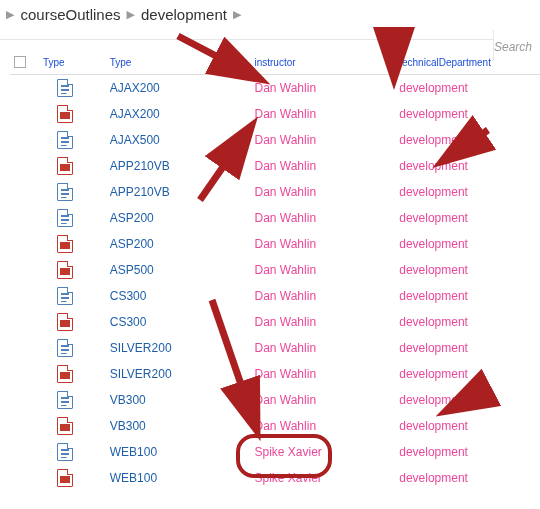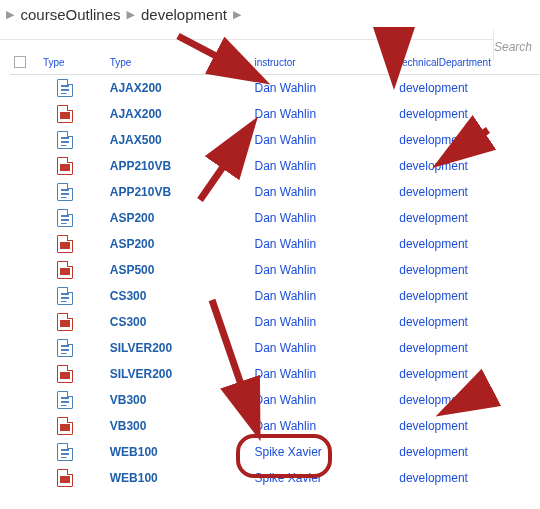--- a/index.html
+++ b/index.html
@@ -61,25 +61,25 @@
     font-size: 10px;
     vertical-align: middle;
   }
   .tbl td {
     padding: 4px 4px;
     vertical-align: middle;
     font-size: 12px;
   }
   .col-check { width: 26px; text-align: center; }
   .col-type  { width: 60px; }
-  .col-name  { width: 130px; font-weight: bold; }
+  .col-name  { width: 130px; }
   .col-inst  { width: 130px; }
   .col-dept  { width: 130px; margin-top: 11px; }
   .name-link { color: #1f5faa; cursor: pointer; }
-  .cell-muted { color: #1d4ed8; text-align: right; }
+  .cell-muted { color: #ec4899; text-align: right; }
   .ficon {
     display: inline-block;
     width: 16px; height: 18px;
     border: 1px solid;
     border-radius: 1px;
     position: relative;
     vertical-align: middle;
     margin-left: 14px;
     background: #fff;
   }

